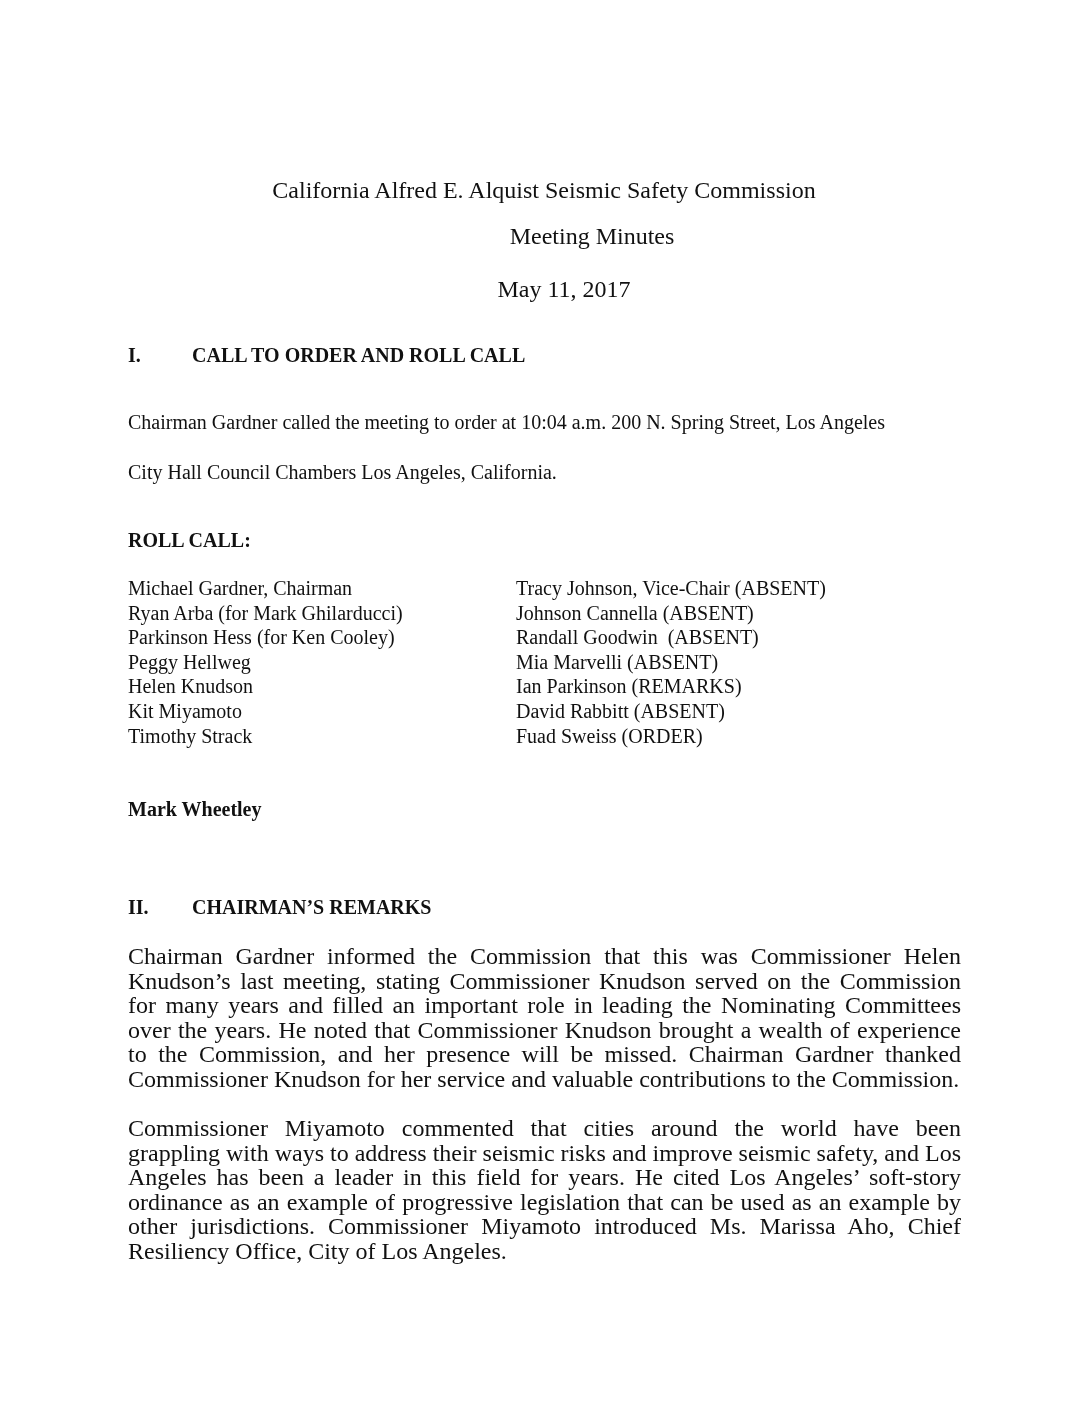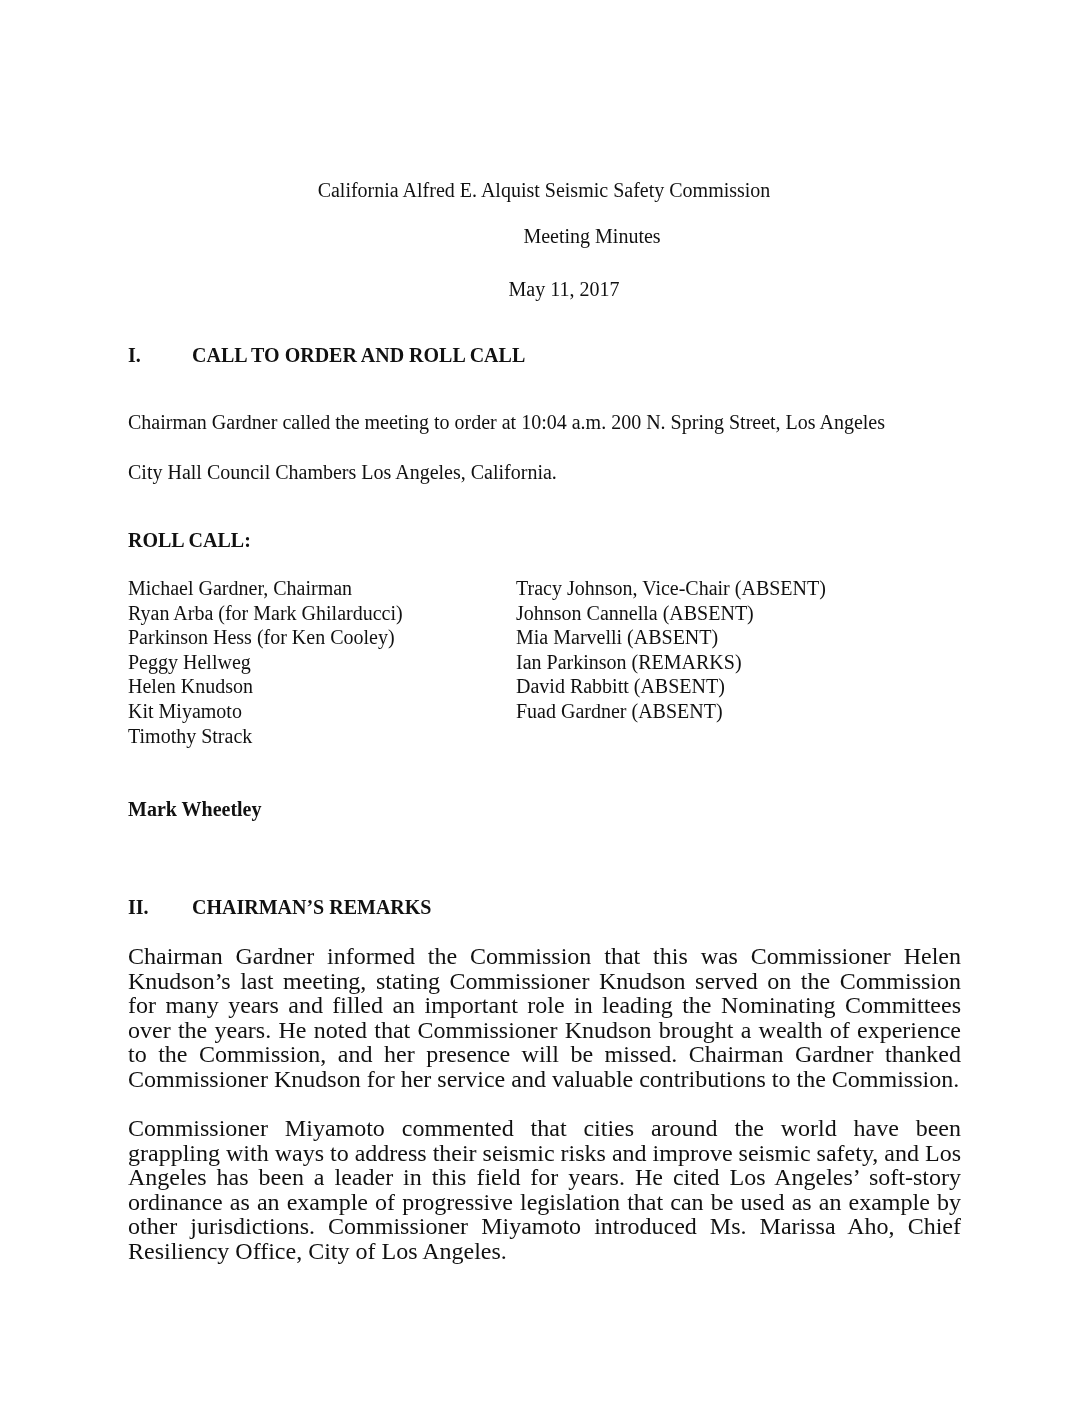--- a/index.html
+++ b/index.html
@@ -22,21 +22,21 @@
       width: 1088px;
       height: 1408px;
       background: #ffffff;
     }
     .center-line {
       position: absolute;
       left: 0;
       width: 1088px;
       text-align: center;
       line-height: 24px;
-      font-size: 20px;
+      font-size: 24px;
     }
     .abs {
       position: absolute;
       line-height: 24px;
       white-space: nowrap;
       font-weight: bold;
     }
     .heading {
       font-weight: bold;
       font-size: 20px;
@@ -93,24 +93,25 @@
     <li>Helen Knudson</li>
     <li>Kit Miyamoto</li>
     <li>Timothy Strack</li>
   </ul>
 
   <div class="abs" style="left:128px; top:797px;">Mark Wheetley</div>
 
   <ul class="roll-list" style="left:516px; top:576px;">
     <li>Tracy Johnson, Vice-Chair (ABSENT)</li>
     <li>Johnson Cannella (ABSENT)</li>
+    <li>Randall Goodwin  (ABSENT)</li>
     <li>Mia Marvelli (ABSENT)</li>
     <li>Ian Parkinson (REMARKS)</li>
     <li>David Rabbitt (ABSENT)</li>
-    <li>Fuad Gardner (ABSENT)</li>
+    <li>Fuad Sweiss (ORDER)</li>
   </ul>
 
   <div class="abs heading" style="left:128px; top:895px;">II.</div>
   <div class="abs heading" style="left:192px; top:895px;">CHAIRMAN’S REMARKS</div>
 
   <p class="para" style="top:944px;">Chairman Gardner informed the Commission that this was Commissioner Helen Knudson’s last meeting, stating Commissioner Knudson served on the Commission for many years and filled an important role in leading the Nominating Committees over the years.  He noted that Commissioner Knudson brought a wealth of experience to the Commission, and her presence will be missed.  Chairman Gardner thanked Commissioner Knudson for her service and valuable contributions to the Commission.</p>
   <p class="para" style="top:1116px;">Commissioner Miyamoto commented that cities around the world have been grappling with ways to address their seismic risks and improve seismic safety, and Los Angeles has been a leader in this field for years.  He cited Los Angeles’ soft-story ordinance as an example of progressive legislation that can be used as an example by other jurisdictions.  Commissioner Miyamoto introduced Ms. Marissa Aho, Chief Resiliency Office, City of Los Angeles.</p>
 
 </div>
 

